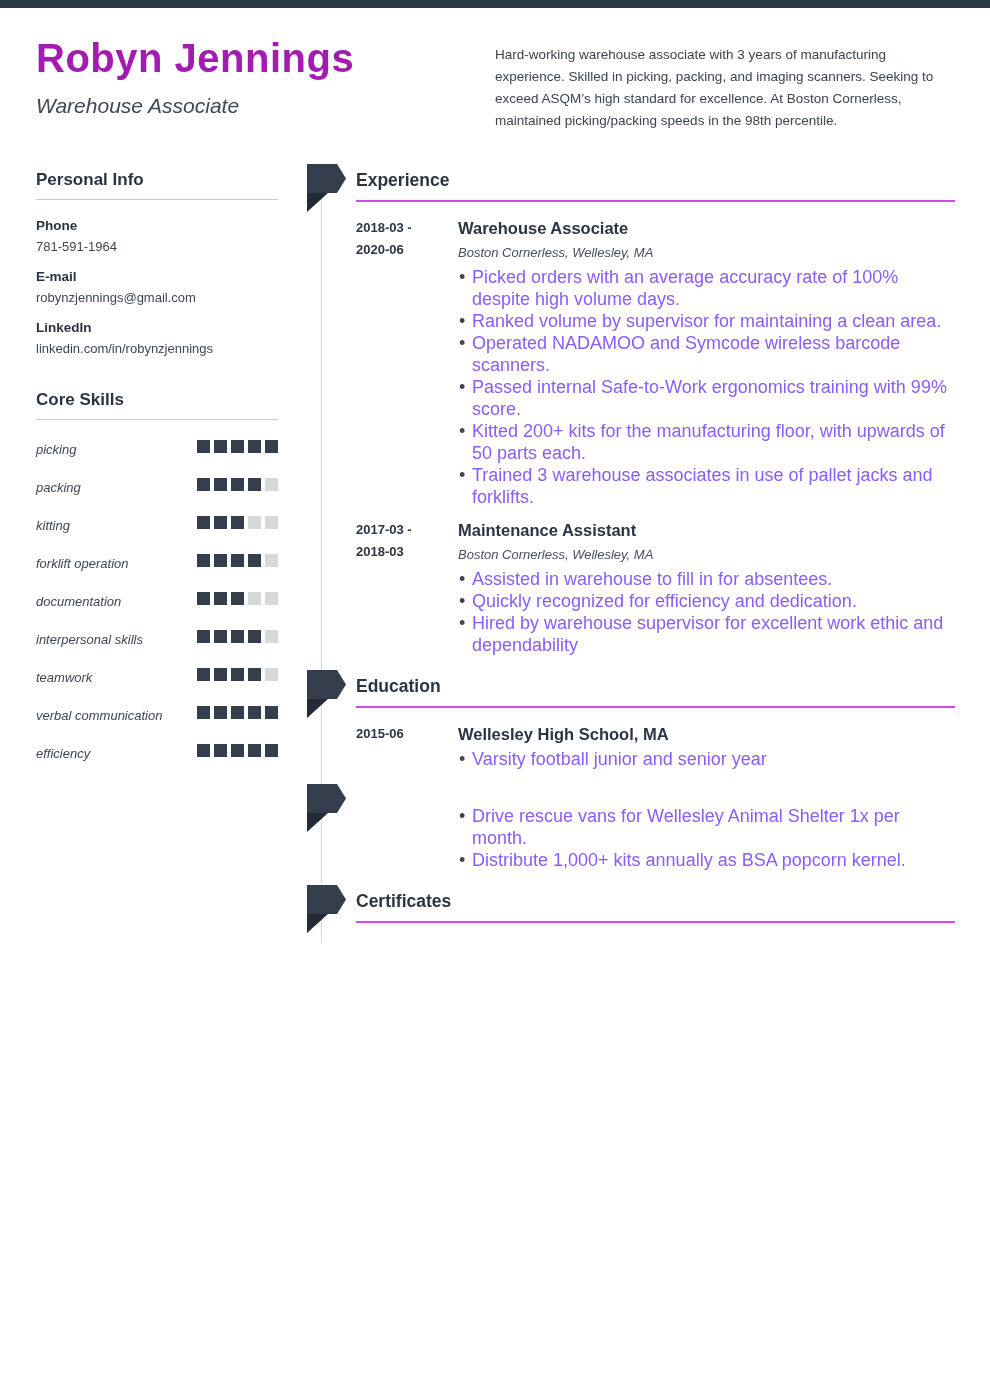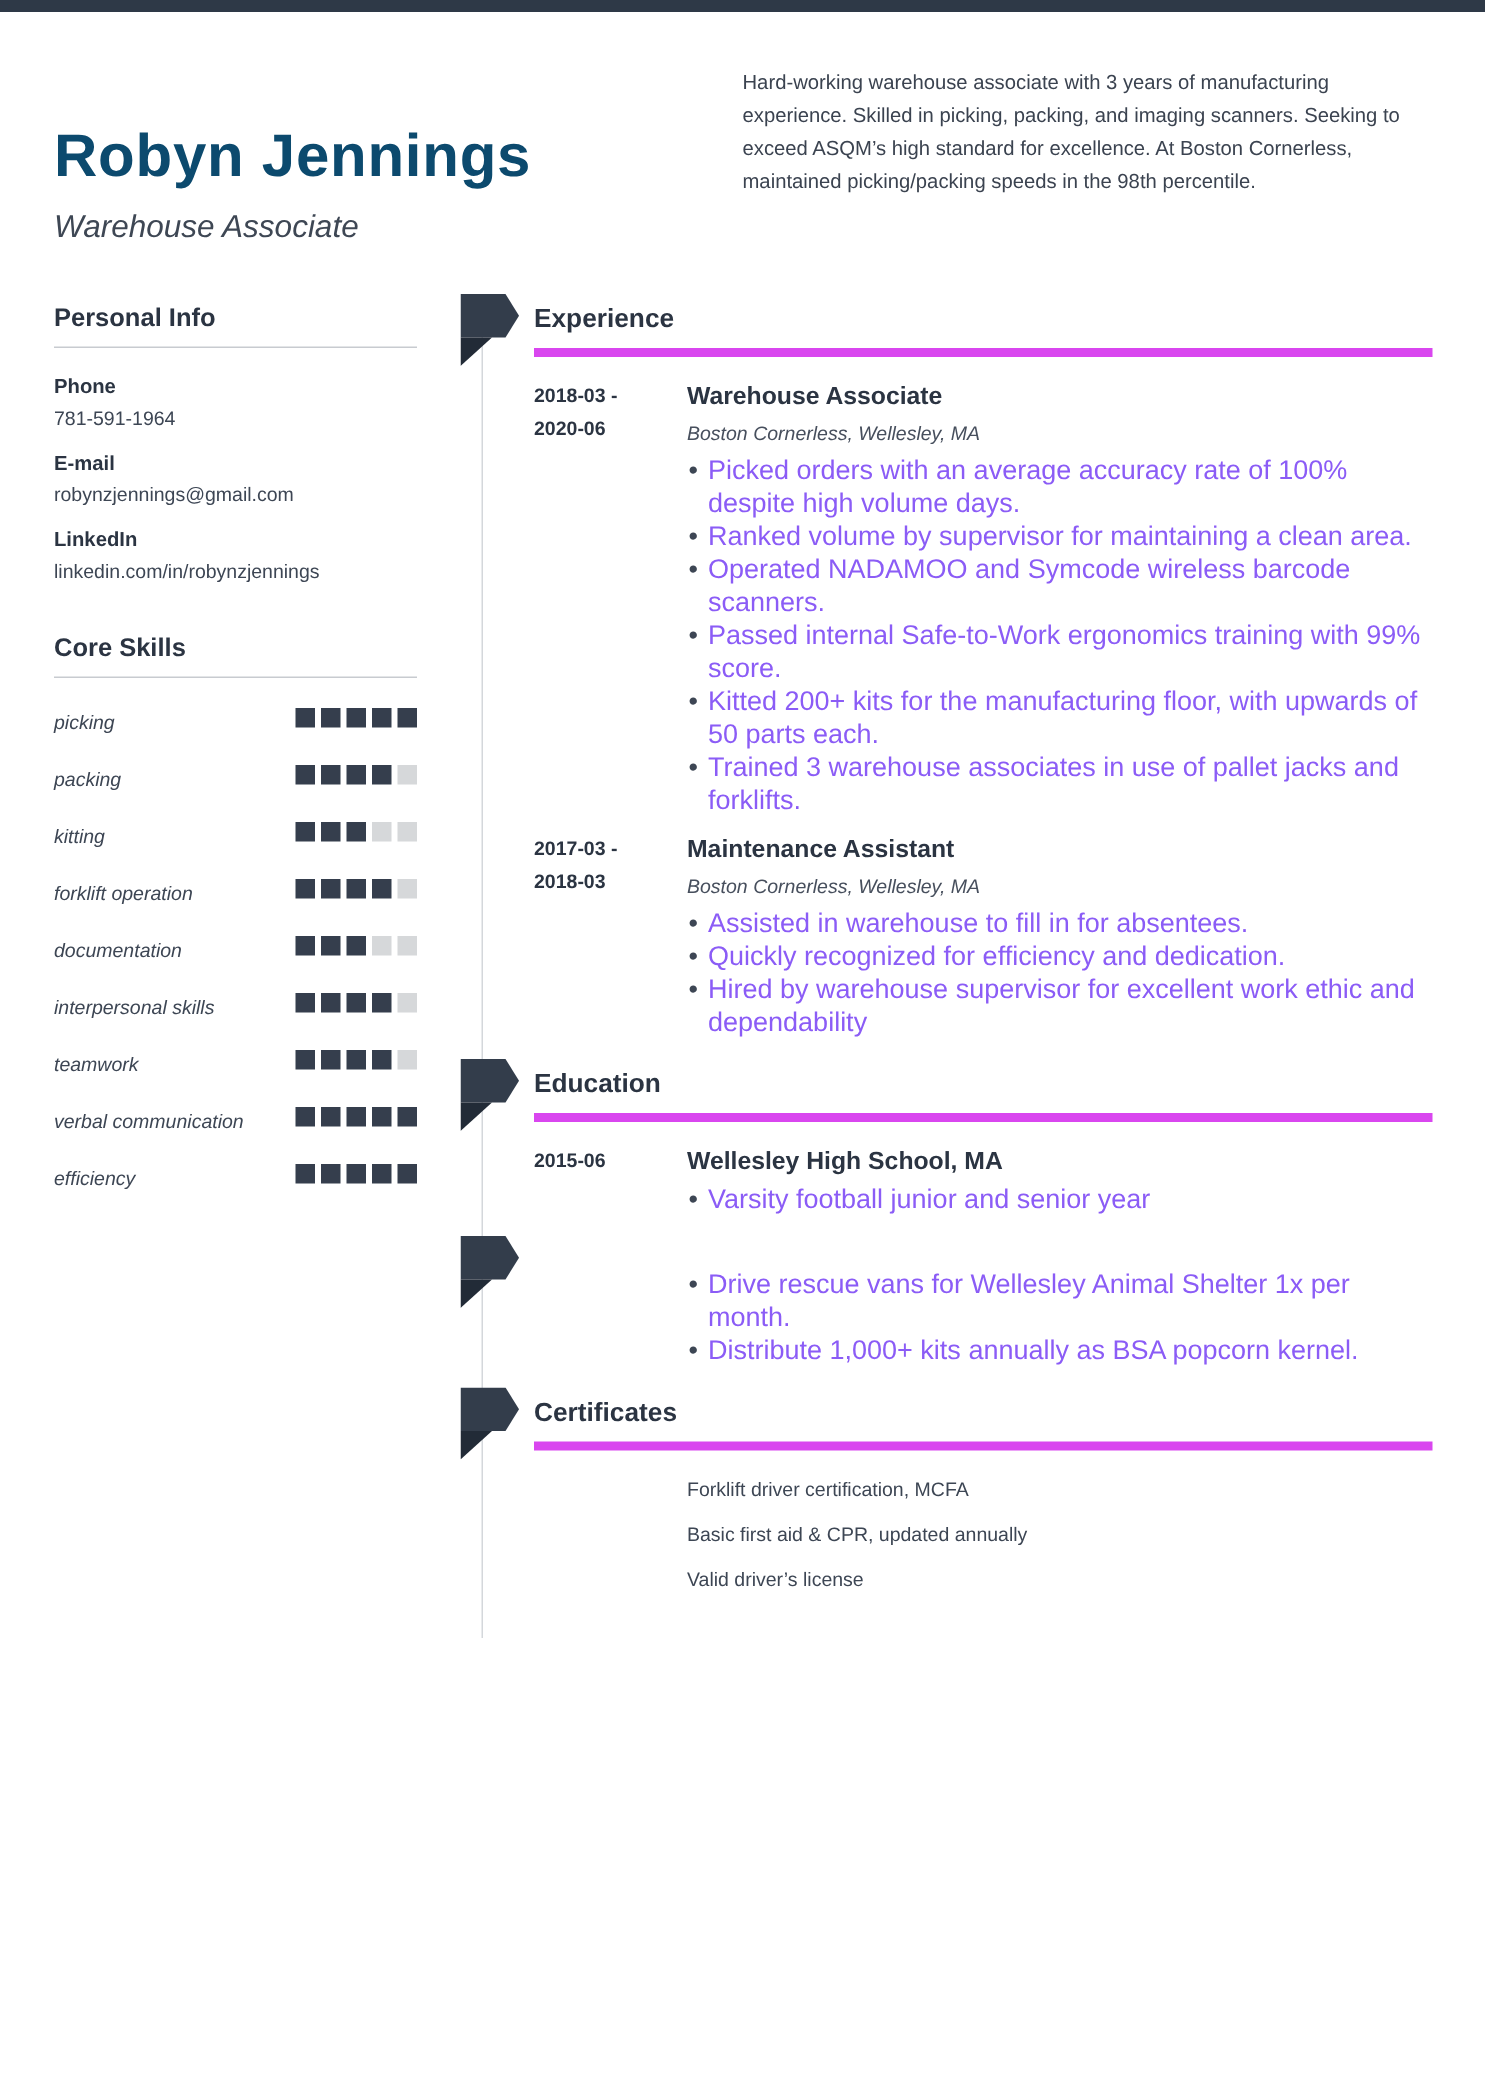--- a/index.html
+++ b/index.html
@@ -4,21 +4,21 @@
 <style>
   * { margin:0; padding:0; box-sizing:border-box; }
   html,body { background:#ffffff; }
   body { font-family:"Liberation Sans", sans-serif; color:#3d4654; }
   .page { position:relative; width:990px; height:1400px; background:#ffffff; overflow:hidden; }
   .topbar { height:8px; width:100%; background:#2e3947; }
 
   
   .header { display:flex; padding:28px 35px 0 36px; }
   .header-left { width:440px; flex-shrink:0; }
-  .person-name { font-size:40px; font-weight:bold; color:#0c4a6e; letter-spacing:0.5px; line-height:44px;margin-top:46px; }
+  .person-name { font-size:40px; font-weight:bold; color:#a21caf; letter-spacing:0.5px; line-height:44px; }
   .person-title { font-size:21px; font-style:italic; color:#3e4754; margin-top:14px; }
   .summary { width:460px; margin-left:auto; padding-top:8px; font-size:13.5px; line-height:22px; color:#3b4350; }
 
   
   .columns { display:flex; margin-top:38px; }
   .left-col { width:242px; margin-left:36px; flex-shrink:0; }
   .right-col { flex:1; margin-left:43px; margin-right:35px; border-left:1px solid #d4d7db; padding-left:34px; padding-top:0; }
 
   .side-heading { font-size:17px; font-weight:bold; color:#2b3442; padding-bottom:9px; border-bottom:1px solid #c8cbd0; }
   .pi-list { margin-top:18px; margin-bottom:34px; }
@@ -30,21 +30,21 @@
   .skill-row { display:flex; align-items:flex-start; margin-bottom:19px; }
   .skill-label { font-size:13px; color:#3d4654; line-height:19px; width:160px;font-style:italic; }
   .skill-squares { margin-left:auto; display:flex; gap:4px; padding-top:0px; }
   .sq { width:13px; height:13px; display:inline-block; }
   .sq.on { background:#353e4d; }
   .sq.off { background:#d6d8da; }
 
   
   .section { position:relative; margin-bottom:20px; }
   .section-marker { position:absolute; left:-49px; top:-6px; width:40px; height:48px; }
-  .section-heading { font-size:17.5px; font-weight:bold; color:#2b3442; padding-bottom:9px; border-bottom:6px solid #d946ef; }
+  .section-heading { font-size:17.5px; font-weight:bold; color:#2b3442; padding-bottom:9px; border-bottom:2px solid #d946ef; }
   .section-body { padding-top:15px; }
 
   .entry { display:flex; margin-bottom:11px; }
   .entry-date { width:102px; flex-shrink:0; font-size:13px; font-weight:bold; color:#2b3442; line-height:22px; }
   .entry-content { flex:1; }
   .entry-title { font-size:16.5px; font-weight:bold; color:#2b3442; line-height:22px; margin-bottom:3px; }
   .entry-subtitle { font-size:13px; font-style:italic; color:#474f5d; line-height:22px; margin-bottom:2px; }
   ul.bullets { list-style:none; }
   ul.bullets li { font-size:18px; color:#8b5cf6; line-height:22px; padding-left:14px; position:relative; }
   ul.bullets li::before { content:"\2022"; position:absolute; left:1px; color:#3d4654; }
@@ -256,26 +256,16 @@
               </div>
             </div>
           </div>
         </section>
         <section class="section">
           <span class="section-marker"><svg width="40" height="48" viewBox="0 0 40 48" xmlns="http://www.w3.org/2000/svg">
               <polygon points="0,0 30,0 39,14.5 30,29 0,29" fill="#333d4b"></polygon>
               <polygon points="0,29 21,29 0,48" fill="#222b37"></polygon>
             </svg></span>
           <div class="section-heading">Certificates</div>
-          <div class="section-body">
-            <div class="entry">
-              <div class="entry-date"></div>
-              <div class="entry-content">
-                <div class="cert-line">Forklift driver certification, MCFA</div>
-                <div class="cert-line">Basic first aid &amp; CPR, updated annually</div>
-                <div class="cert-line">Valid driver’s license</div>
-              </div>
-            </div>
-          </div>
         </section>
       </div>
   </div>
 </div>
 
 </body></html>

